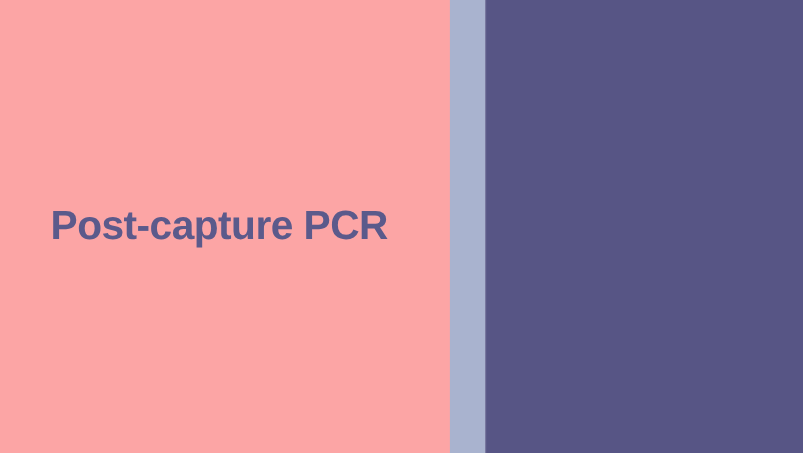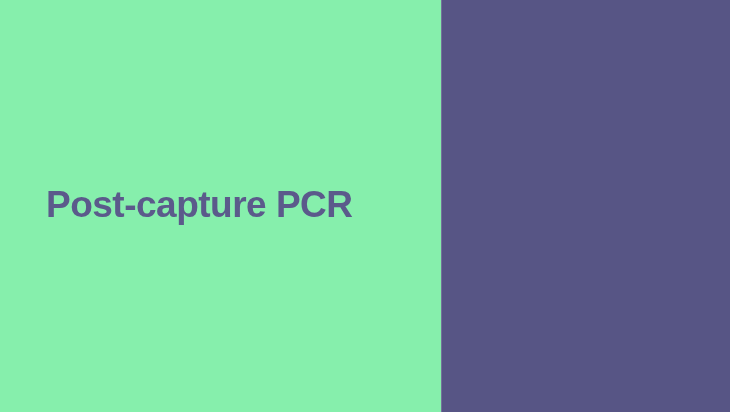--- a/index.html
+++ b/index.html
@@ -1,21 +1,21 @@
 <!DOCTYPE html>
 <html><head>
 <meta charset="utf-8">
 <style>
   html,body{margin:0;padding:0;background:#8c8fae;}
   #slide{
     position:relative;width:730px;height:412px;overflow:hidden;
     background:#a9b3cf;
     font-family:"Liberation Serif","DejaVu Serif",serif;
   }
-  #left-panel{position:absolute;left:0;top:0;width:441px;height:412px;background:#86efac;text-decoration:underline;}
+  #left-panel{position:absolute;left:0;top:0;width:409px;height:412px;background:#fca5a5;text-decoration:underline;}
   #right-panel{position:absolute;left:441px;top:0;width:289px;height:412px;background:#575585;border-left:1px solid rgba(255,255,255,0.18);}
   #title{
     position:absolute;left:46px;top:184px;width:390px;
     font-family:"Liberation Sans","DejaVu Sans",sans-serif;
     font-weight:700;font-size:37px;line-height:42px;letter-spacing:-0.5px;
     color:#5b5a8b;
   }
 </style>
 </head>
 <body>

